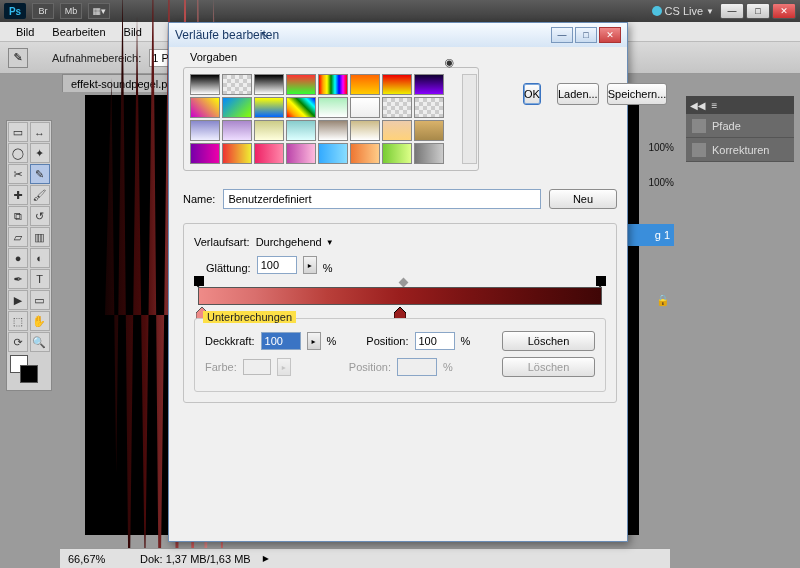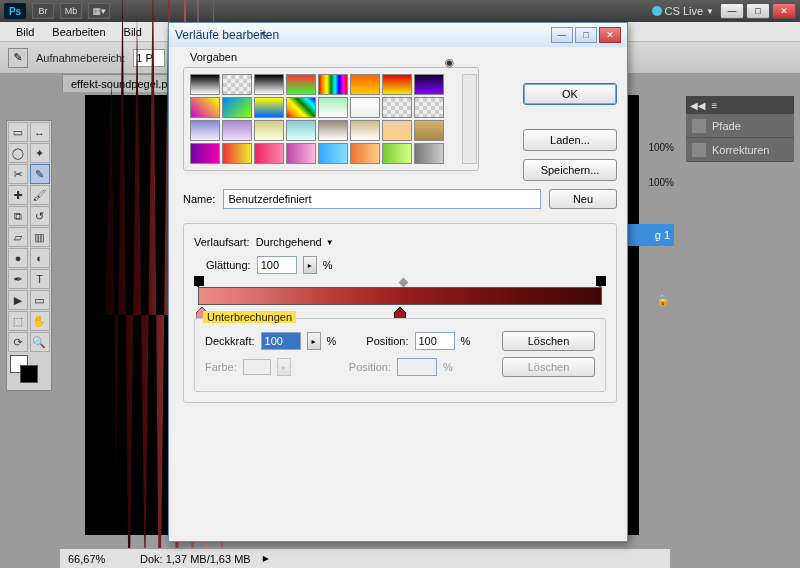--- a/index.html
+++ b/index.html
@@ -16,21 +16,21 @@
 .cs-live { color:#ddd; font-size:11px; display:flex; align-items:center; gap:3px;}
 .cs-live .dot{ width:10px;height:10px;border-radius:50%; background:#4ec2e0;}
 
 
 .menubar { position:absolute; top:22px; left:0; right:0; height:20px; background:#e6e6e6; display:flex; align-items:center; gap:2px; padding:0 8px; border-bottom:1px solid #bbb;}
 .menubar span { padding:2px 8px; }
 
 
 .optbar { position:absolute; top:42px; left:0; right:0; height:32px; background:linear-gradient(#dadada,#c5c5c5); border-bottom:1px solid #999; display:flex; align-items:center; gap:8px; padding:0 8px; }
 .opt-tool { width:20px; height:20px; background:#d0d0d0; border:1px solid #888; display:flex; align-items:center; justify-content:center;}
-.opt-label { font-size:11px; color:#222;}
+.opt-label { font-size:11px; color:#222;margin-left:16px;}
 .opt-input { width:32px; height:18px; border:1px solid #999; background:#fff; font-size:11px; padding:0 2px;}
 
 
 .doctab { position:absolute; top:74px; left:62px; height:18px; background:#bfbfbf; padding:2px 8px; font-size:11px; border:1px solid #888; border-bottom:none; display:flex; align-items:center;}
 
 
 .toolcol { position:absolute; left:6px; top:120px; width:46px; background:#d0d0d0; border:1px solid #888; display:grid; grid-template-columns:1fr 1fr; gap:1px; padding:1px;}
 .tool { width:20px; height:20px; background:#d6d6d6; border:1px solid #aaa; display:flex; align-items:center; justify-content:center; font-size:11px; color:#333;}
 .tool.sel{ background:#b5c8e8; border-color:#5a7fb0;}
 .swatches { grid-column:1/3; height:36px; position:relative; }
@@ -65,40 +65,40 @@
 .presets-grid { display:grid; grid-template-columns:repeat(8,30px); grid-auto-rows:21px; gap:2px; width:260px; }
 .presets-scroll { position:absolute; right:1px; top:6px; bottom:6px; width:15px; background:#e8e8e8; border:1px solid #c3c3c3;}
 .presets-menu { position:absolute; right:24px; top:-12px; font-size:11px; color:#333; }
 .presets-lbl-row{position:absolute; top:4px; left:21px; font-size:11px;}
 .swatch { border:1px solid #888; }
 
 .name-row { margin-top:18px; display:flex; align-items:center; gap:8px;}
 .name-input { flex:1; height:20px; border:1px solid #8aa6c7; background:#fff; padding:2px 4px; font-size:11px;}
 
 .group { border:1px solid #c3c3c3; border-radius:3px; padding:12px 10px 10px 10px; margin-top:14px; position:relative; background:#f0f0f0;}
-.group-row{display:flex; align-items:center; gap:6px; margin-bottom:8px;}
+.group-row{display:flex; align-items:flex-end; gap:6px; margin-bottom:8px;}
 .num-input{width:40px; height:18px; border:1px solid #8aa6c7; background:#fff; font-size:11px; padding:1px 3px;}
 .num-input.sel{ background:#3a74c4; color:#fff;}
 .stepper{width:14px;height:18px;border:1px solid #999;background:linear-gradient(#f4f4f4,#d4d4d4);display:flex;align-items:center;justify-content:center;font-size:8px;}
 
 
 .grad-edit{ margin-top:2px; }
 .grad-track{ position:relative; height:28px; margin:4px 4px 8px 4px;}
 .grad-bar{ position:absolute; left:0; right:0; top:5px; height:18px; border:1px solid #555; background:linear-gradient(90deg,#ef8b88 0%, #d96f6d 14%, #b93f3a 32%, #991e1d 50%, #7a1313 66%, #5a0b0b 84%, #3f0606 100%);}
 .op-stop{position:absolute; top:-6px; width:10px; height:10px; background:#000;}
 .op-stop svg,.col-stop svg{display:block;}
 .diamond{position:absolute; top:-3px; width:7px;height:7px;background:#999; transform:rotate(45deg);}
 .col-stop{position:absolute; bottom:-9px; width:12px; height:12px;}
 
 
 .subgroup{ border:1px solid #c9c9c9; border-radius:3px; position:relative; padding:12px 10px 8px 10px; margin-top:4px;}
 .subgroup .legend, .group .legend { position:absolute; top:-8px; left:8px; background:#fde047; padding:0 4px; font-size:11px; color:#222;}
 .sub-row{display:flex; align-items:center; gap:6px; margin-bottom:6px;}
 
-.right-buttons{ position:absolute; right:10px; top:36px; width:94px; display:flex; flex-direction:column; gap:8px;}
+.right-buttons{ position:absolute; right:10px; top:36px; width:94px; display:flex; flex-direction:row; gap:8px;}
 .pbtn{ height:22px; border:1px solid #8c8c8c; border-radius:3px; background:linear-gradient(#fefefe,#e1e1e1); font-size:11px;}
 .pbtn.default{ border-color:#3b74c1; box-shadow:0 0 0 1px #7aa6da inset;}
 .pbtn.side{ width:93px; height:20px;}
 
 .disabled{ color:#9a9a9a;}
 .select-like{ display:flex; align-items:center; gap:4px; }
 .select-like .arrow{font-size:8px;}
 </style>
 </head>
 <body>

